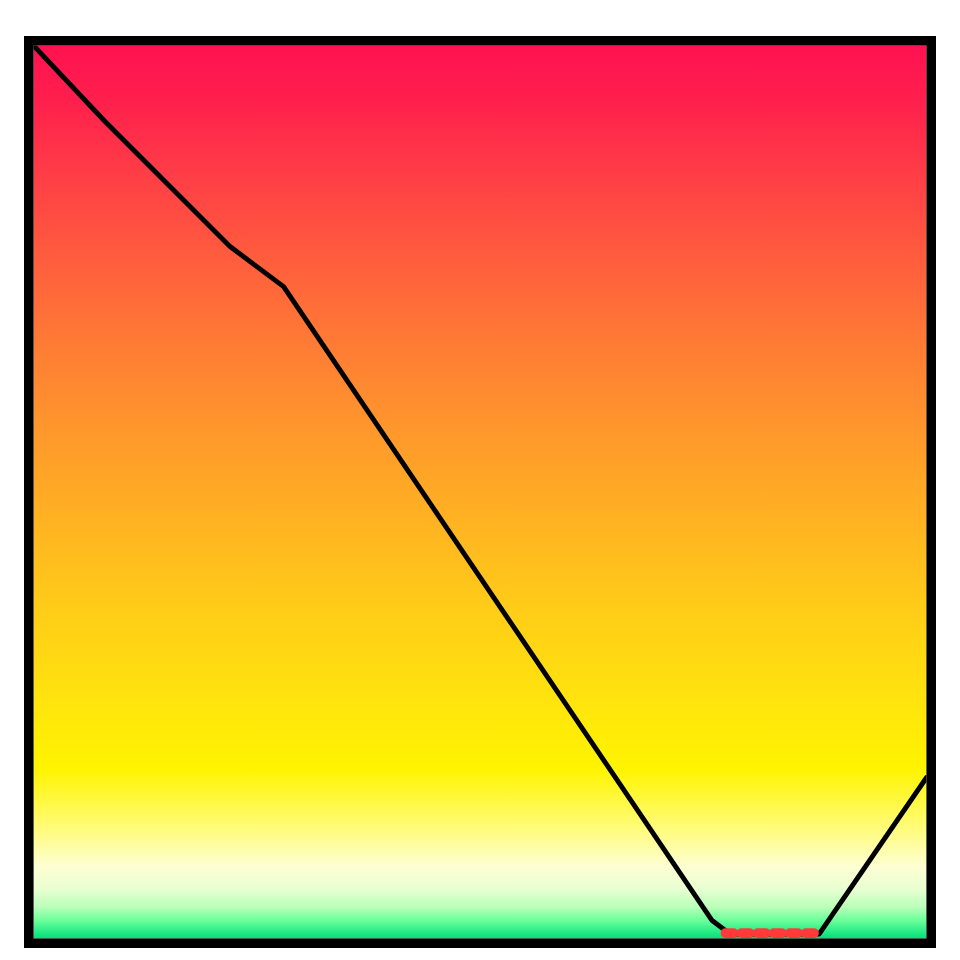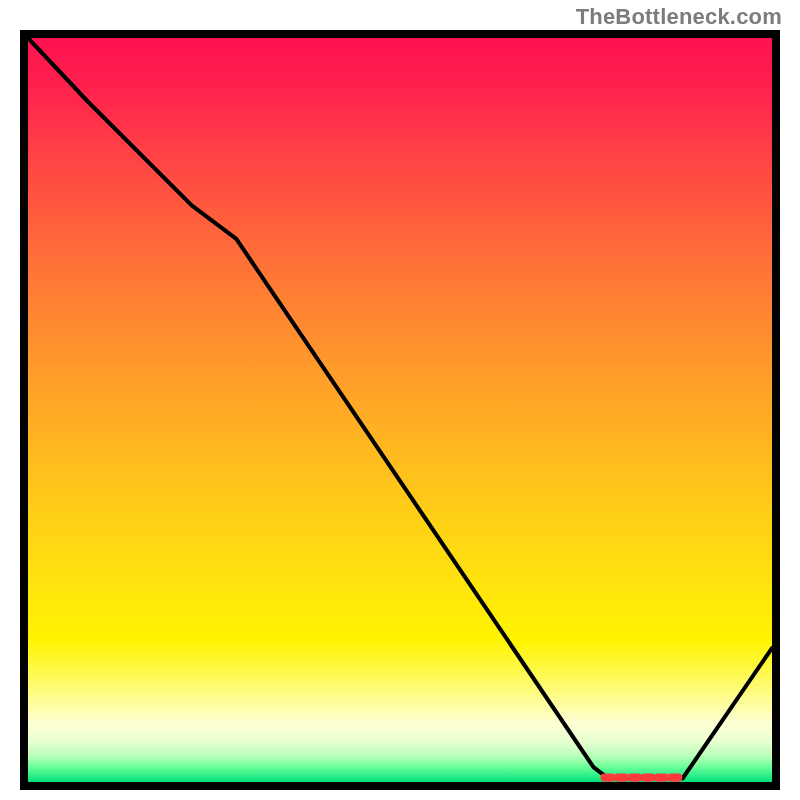--- a/index.html
+++ b/index.html
@@ -75,21 +75,20 @@
     top: 8px;
     width: calc(100% - 16px);
     height: calc(100% - 16px);
     display: block;
   }
 </style>
 </head>
 <body>
 
 <div class="wrap">
-  <div class="attribution">TheBottleneck.com</div>
 
   <div class="plot-outer">
     <div class="gradient"></div>
 
     <svg class="curve" viewBox="0 0 100 100" preserveAspectRatio="none">
       <path id="curve-path" fill="none" stroke="#000000" stroke-width="0.55" stroke-linejoin="round" stroke-linecap="round" d="M0.00 0.00 L8.00 8.50 L22.00 22.50 L28.00 27.00 L76.00 98.00 L78.00 99.50 L88.00 99.50 L100.00 82.00"></path>
       <line id="opt-marker" stroke-width="1.1" stroke-linecap="round" stroke-dasharray="0.9 0.9" x1="77.50" y1="99.40" x2="88.00" y2="99.40" stroke="#ff3a3a"></line>
     </svg>
 
     <div class="border"></div>

